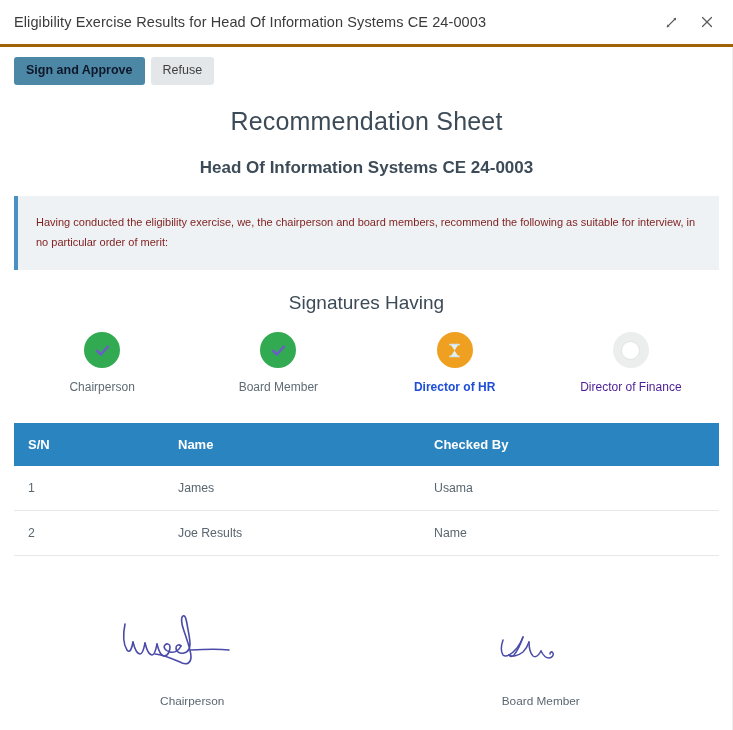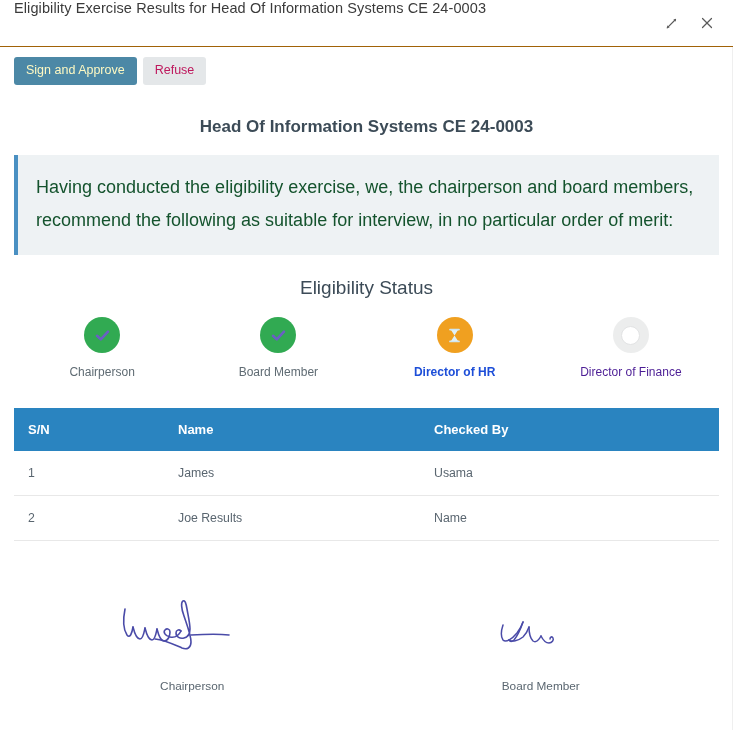--- a/index.html
+++ b/index.html
@@ -18,22 +18,23 @@
     background: #ffffff;
     display: flex;
     flex-direction: column;
     position: relative;
   }
 
   
   .titlebar {
     height: 47px;
     flex: 0 0 47px;
-    border-bottom: 1px solid #a16207;
-    display: flex;
+    border-bottom: 3px solid #a16207;
+    display: flex;
+    align-items: center;
     padding: 0 14px 0 14px;
     background: #ffffff;
   }
   .titlebar-title {
     font-size: 14.5px;
     color: #3b3b3b;
     letter-spacing: .1px;
     flex: 1 1 auto;
     white-space: nowrap;
     overflow: hidden;
@@ -67,26 +68,26 @@
     font-family: "Liberation Sans", sans-serif;
     font-size: 12.5px;
     border: none;
     border-radius: 3px;
     padding: 7px 12px;
     cursor: pointer;
     line-height: 1.1;
   }
   .btn-primary {
     background: #4c88a6;
-    color: #fef9c3;
-    font-weight: normal;
+    color: #0f172a;
+    font-weight: bold;
   }
   .btn-secondary {
     background: #e4e7e9;
-    color: #be185d;
+    color: #404040;
   }
 
   
   .doc {
     flex: 1 1 auto;
     padding: 0 14px;
     overflow: hidden;
   }
 
   .doc-title {
@@ -107,22 +108,22 @@
 
   
   .banner {
     margin-top: 18px;
     background: #eef2f4;
     border-left: 4px solid #4a90c2;
     padding: 16px 18px 18px 18px;
     min-height: 58px;
   }
   .banner-text {
-    font-size: 18px;
-    color: #14532d;
+    font-size: 11px;
+    color: #7f1d1d;
     line-height: 1.85;
   }
 
   
   .sig-status-title {
     text-align: center;
     font-size: 19px;
     color: #3c4b57;
     font-weight: normal;
     margin-top: 22px;
@@ -242,27 +243,28 @@
     </div>
   </div>
 
   <div class="actionbar">
     <button class="btn btn-primary">Sign and Approve</button>
     <button class="btn btn-secondary">Refuse</button>
   </div>
 
   <div class="doc">
 
+    <div class="doc-title">Recommendation Sheet</div>
     <div class="doc-subtitle">Head Of Information Systems CE 24-0003</div>
 
     <div class="banner">
       <div class="banner-text">Having conducted the eligibility exercise, we, the chairperson and board members, recommend the following as suitable for interview, in no particular order of merit:</div>
     </div>
 
-    <div class="sig-status-title">Eligibility Status</div>
+    <div class="sig-status-title">Signatures Having</div>
 
     <div class="status-row">
 
       <div class="status-item">
         <div class="status-circle done">
           <svg width="19" height="19" viewBox="0 0 19 19">
             <polyline points="4,9.8 7.8,13.4 15,5.6" fill="none" stroke="#6a5fc4" stroke-width="2.6" stroke-linecap="round" stroke-linejoin="round"></polyline>
           </svg>
         </div>
         <div class="status-label">Chairperson</div>

